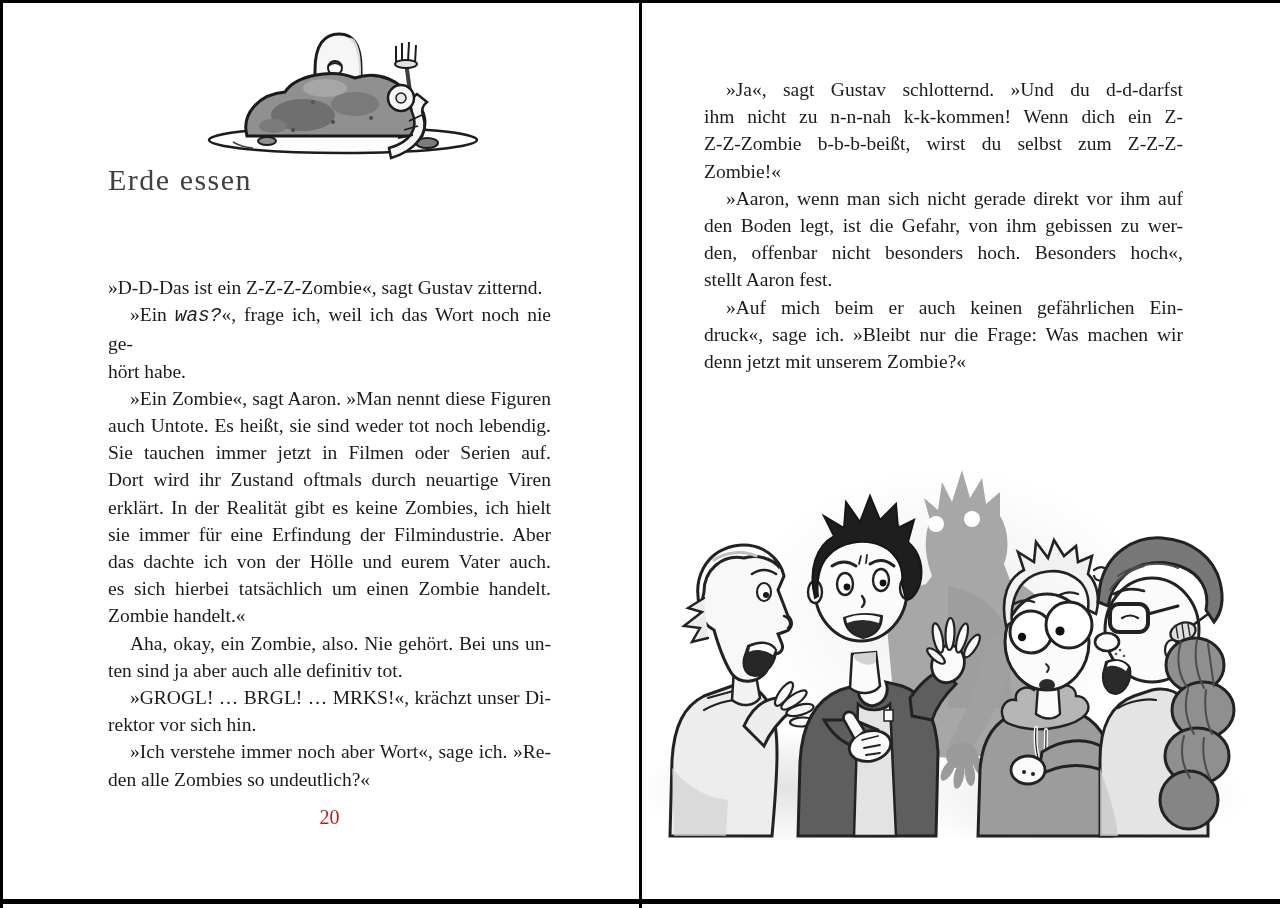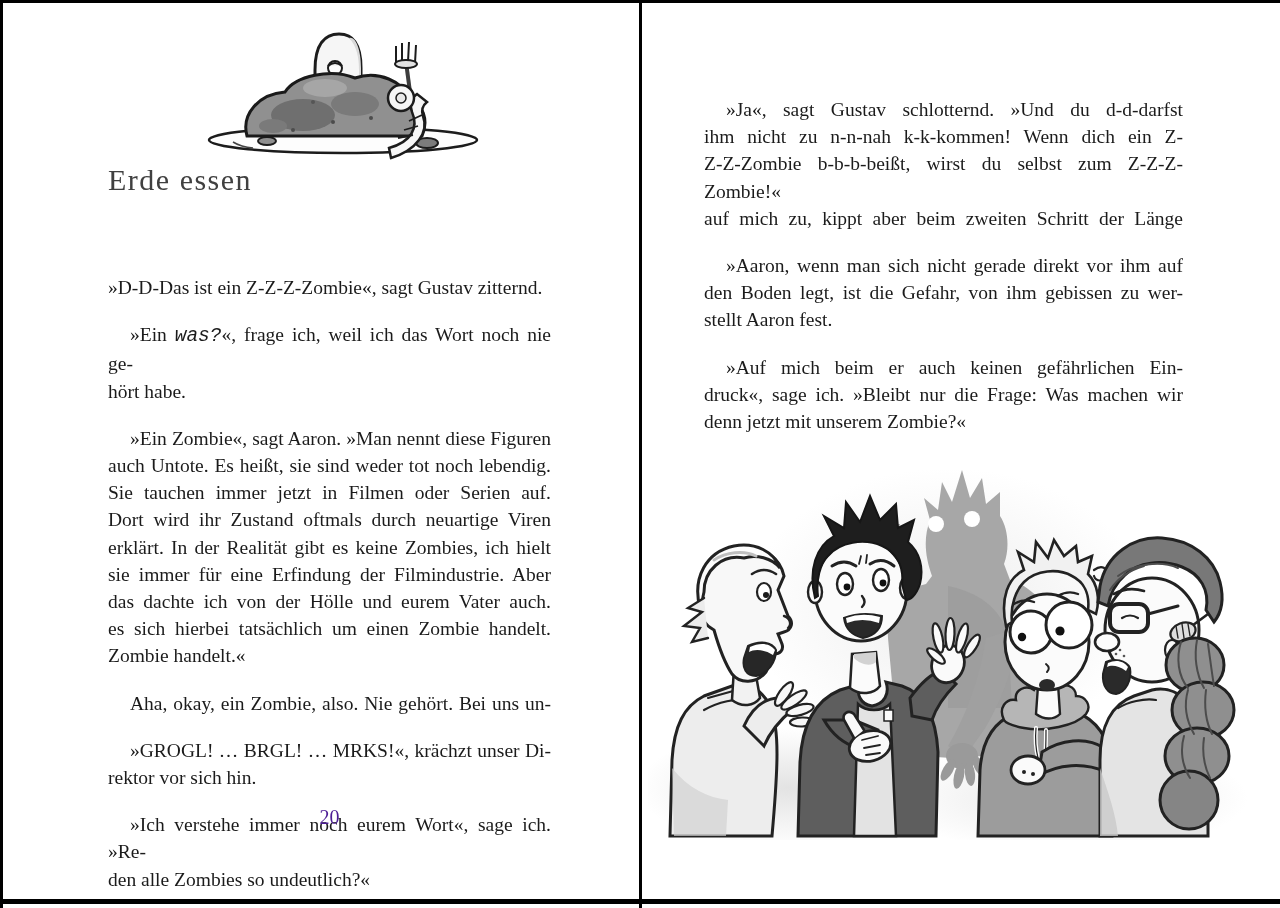--- a/index.html
+++ b/index.html
@@ -10,23 +10,23 @@
   .border-bottom{position:absolute;left:0;top:899px;width:1280px;height:5px;background:#000;}
   .divider{position:absolute;left:639px;top:0;width:3px;height:908px;background:#000;}
 
   .chapter-title{position:absolute;left:108px;top:163px;width:443px;
                  font-size:30px;letter-spacing:1.5px;color:#404040;}
   .text-block{position:absolute;font-size:19.5px;line-height:27.2px;color:#1b1b1b;}
   .text-block.left{left:108px;top:274px;width:443px;}
   .text-block.right{left:704px;top:76px;width:479px;}
   .line{min-height:27.2px;}
   .line.just{text-align:justify;text-align-last:justify;}
-  .line.ind{text-indent:22px;margin-top:20px;}
+  .line.ind{text-indent:22px;}
   .line i{font-style:italic;font-family:Liberation Mono, monospace;}
-  .page-number{position:absolute;left:108px;top:806px;width:443px;text-align:center;font-size:20px;color:#4c1d95;}
+  .page-number{position:absolute;left:108px;top:806px;width:443px;text-align:center;font-size:20px;color:#b91c1c;}
 
   .illu{position:absolute;}
   .illu.worm{left:203px;top:18px;width:285px;height:142px;}
   .illu.group{left:648px;top:458px;width:604px;height:382px;}
 </style>
 </head>
 <body>
 
 <div class="stage">
 
@@ -85,35 +85,36 @@
       <div class="line just ind">»Ein Zombie«, sagt Aaron. »Man nennt diese Figuren</div>
       <div class="line just">auch Untote. Es heißt, sie sind weder tot noch lebendig.</div>
       <div class="line just">Sie tauchen immer jetzt in Filmen oder Serien auf.</div>
       <div class="line just">Dort wird ihr Zustand oftmals durch neuartige Viren</div>
       <div class="line just">erklärt. In der Realität gibt es keine Zombies, ich hielt</div>
       <div class="line just">sie immer für eine Erfindung der Filmindustrie. Aber</div>
       <div class="line just">das dachte ich von der Hölle und eurem Vater auch.</div>
       <div class="line just">es sich hierbei tatsächlich um einen Zombie handelt.</div>
       <div class="line">Zombie handelt.«</div>
       <div class="line just ind">Aha, okay, ein Zombie, also. Nie gehört. Bei uns un-</div>
+      <div class="line">ten sind ja aber auch alle definitiv tot.</div>
       <div class="line just ind">»GROGL! … BRGL! … MRKS!«, krächzt unser Di-</div>
       <div class="line">rektor vor sich hin.</div>
-      <div class="line just ind">»Ich verstehe immer noch eurem Wort«, sage ich. »Re-</div>
+      <div class="line just ind">»Ich verstehe immer noch aber Wort«, sage ich. »Re-</div>
       <div class="line">den alle Zombies so undeutlich?«</div>
     </div>
   <div class="page-number">20</div>
 
   <div class="text-block right">
       <div class="line just ind">»Ja«, sagt Gustav schlotternd. »Und du d-d-darfst</div>
       <div class="line just">ihm nicht zu n-n-nah k-k-kommen! Wenn dich ein Z-</div>
       <div class="line just">Z-Z-Zombie b-b-b-beißt, wirst du selbst zum Z-Z-Z-</div>
       <div class="line">Zombie!«</div>
-      <div class="line just">auf mich zu, kippt aber beim zweiten Schritt der Länge</div>
       <div class="line just ind">»Aaron, wenn man sich nicht gerade direkt vor ihm auf</div>
       <div class="line just">den Boden legt, ist die Gefahr, von ihm gebissen zu wer-</div>
+      <div class="line just">den, offenbar nicht besonders hoch. Besonders hoch«,</div>
       <div class="line">stellt Aaron fest.</div>
       <div class="line just ind">»Auf mich beim er auch keinen gefährlichen Ein-</div>
       <div class="line just">druck«, sage ich. »Bleibt nur die Frage: Was machen wir</div>
       <div class="line">denn jetzt mit unserem Zombie?«</div>
     </div>
 
   <svg class="illu group" viewBox="0 0 604 382">
     <defs>
       <radialGradient id="soft" cx="50%" cy="50%" r="50%">
         <stop offset="0%" stop-color="#d8d8d8" stop-opacity="0.9"></stop>

